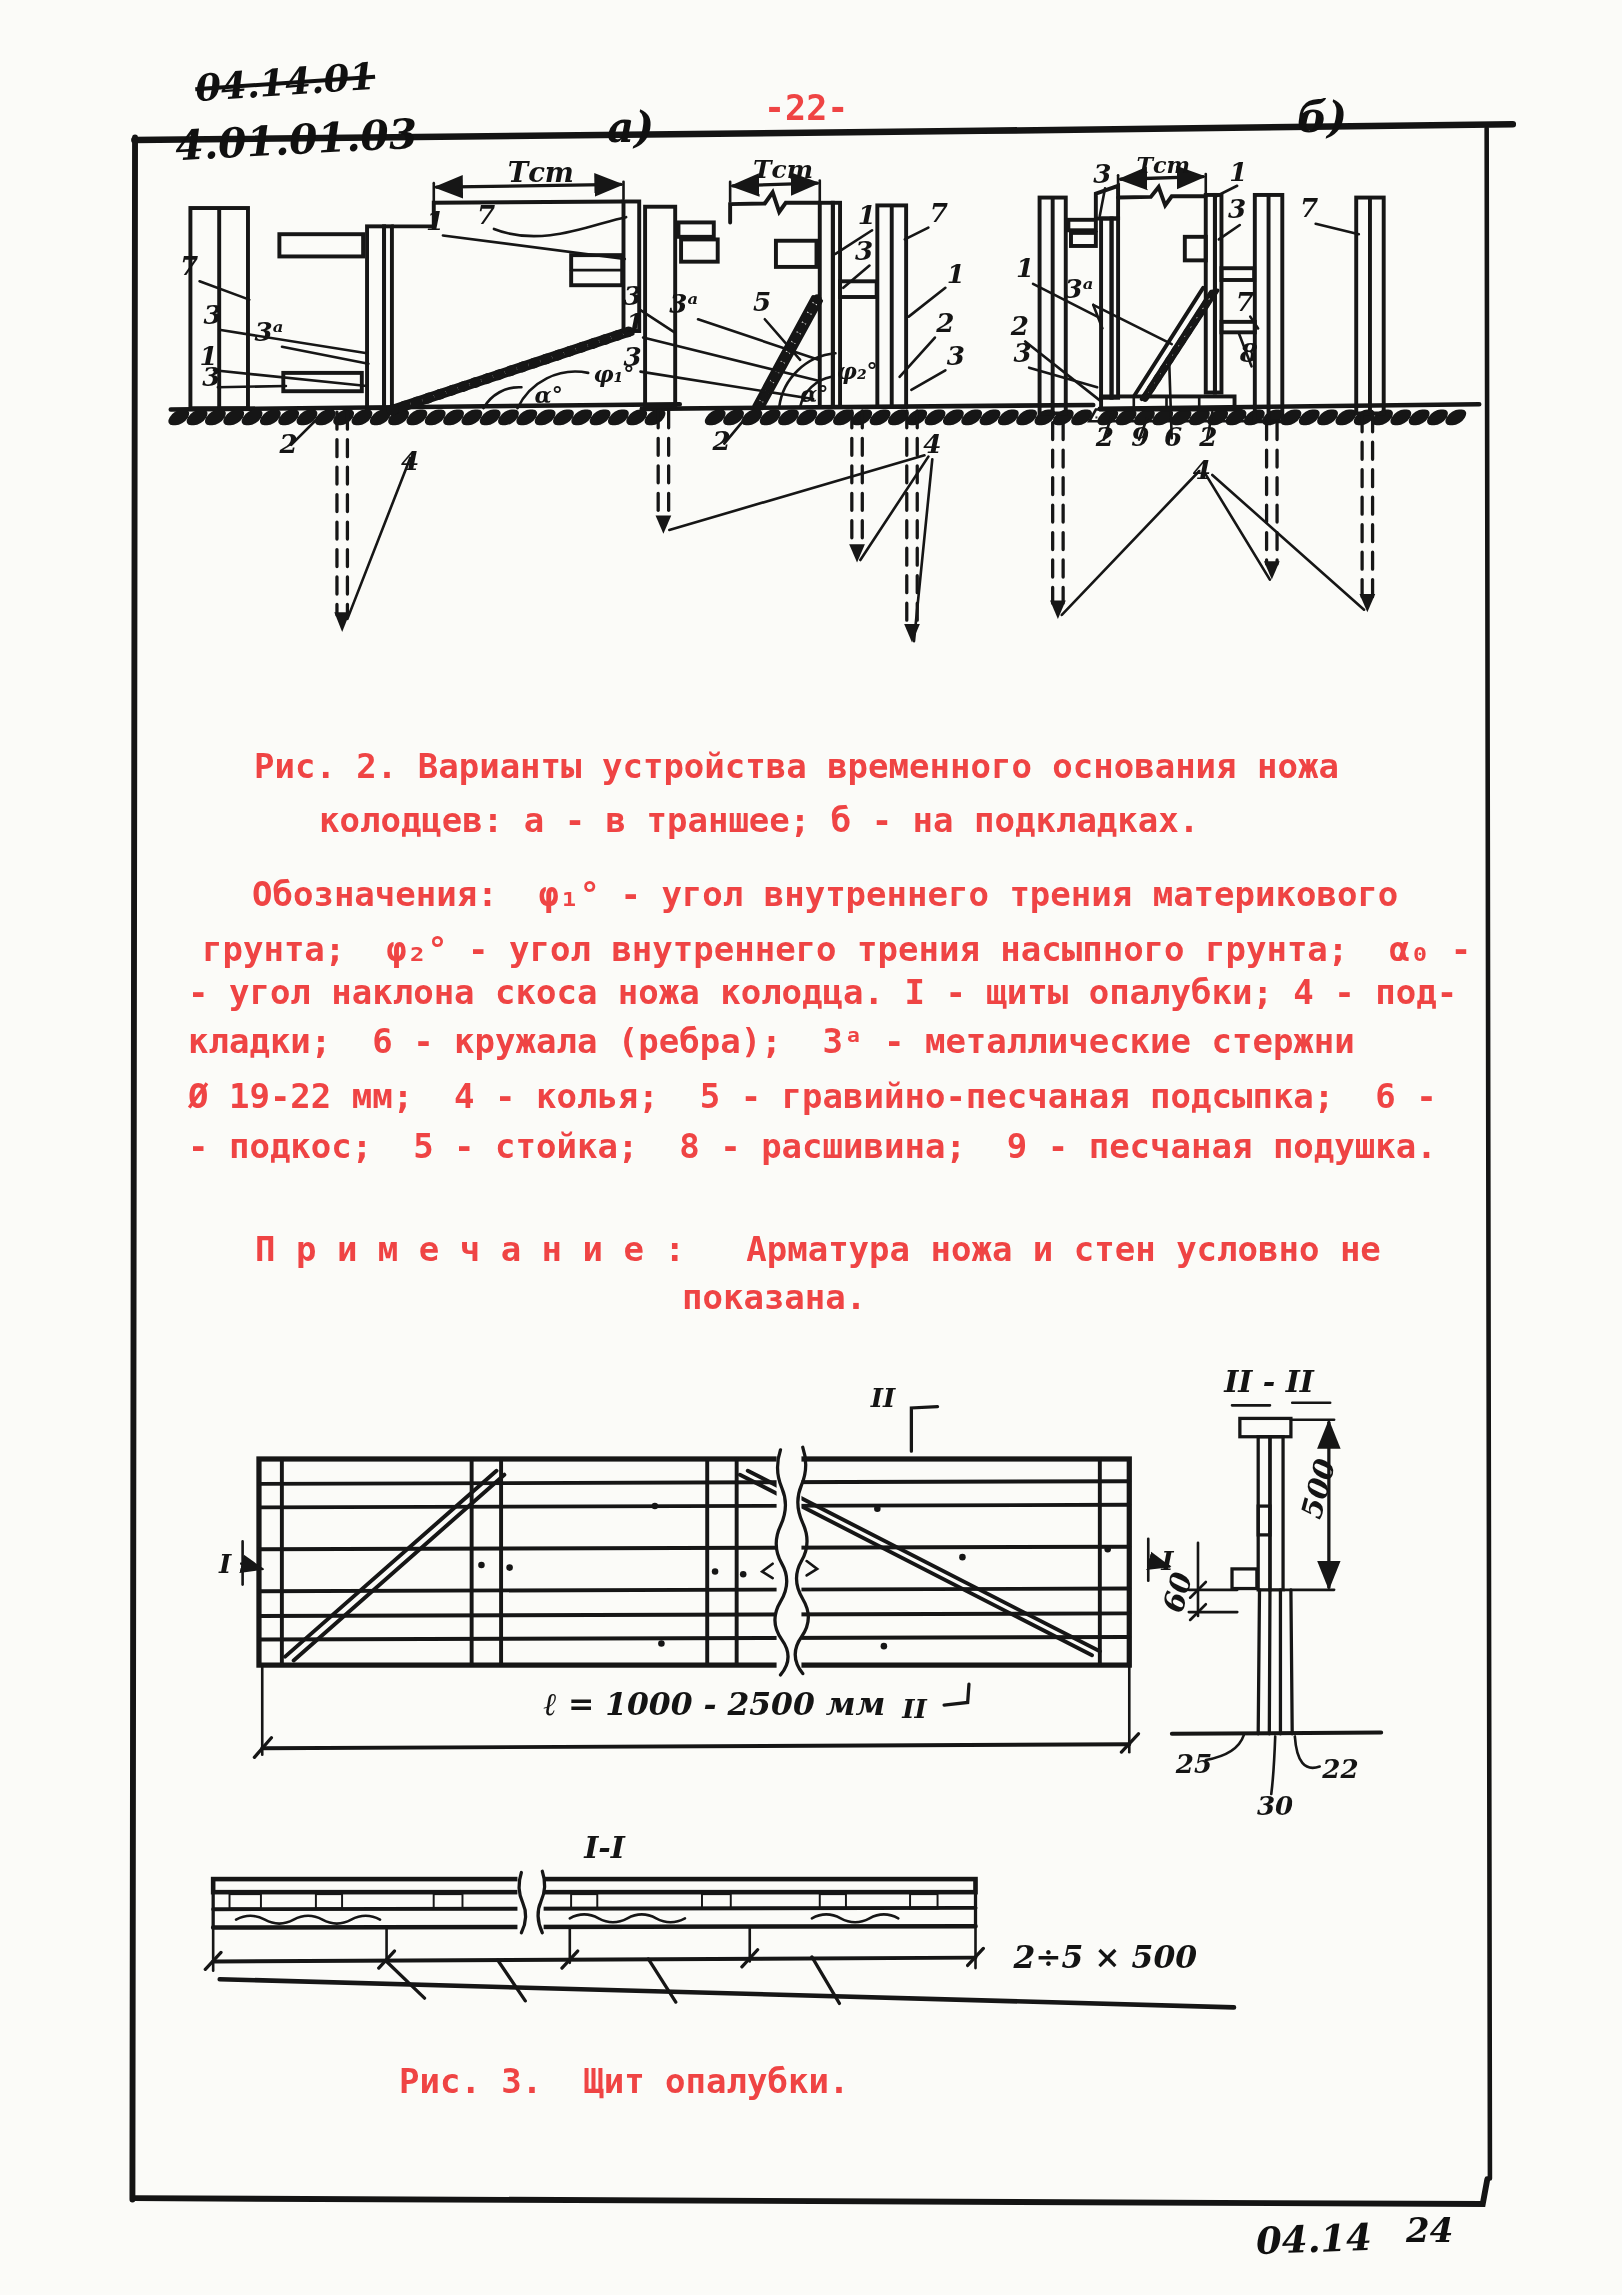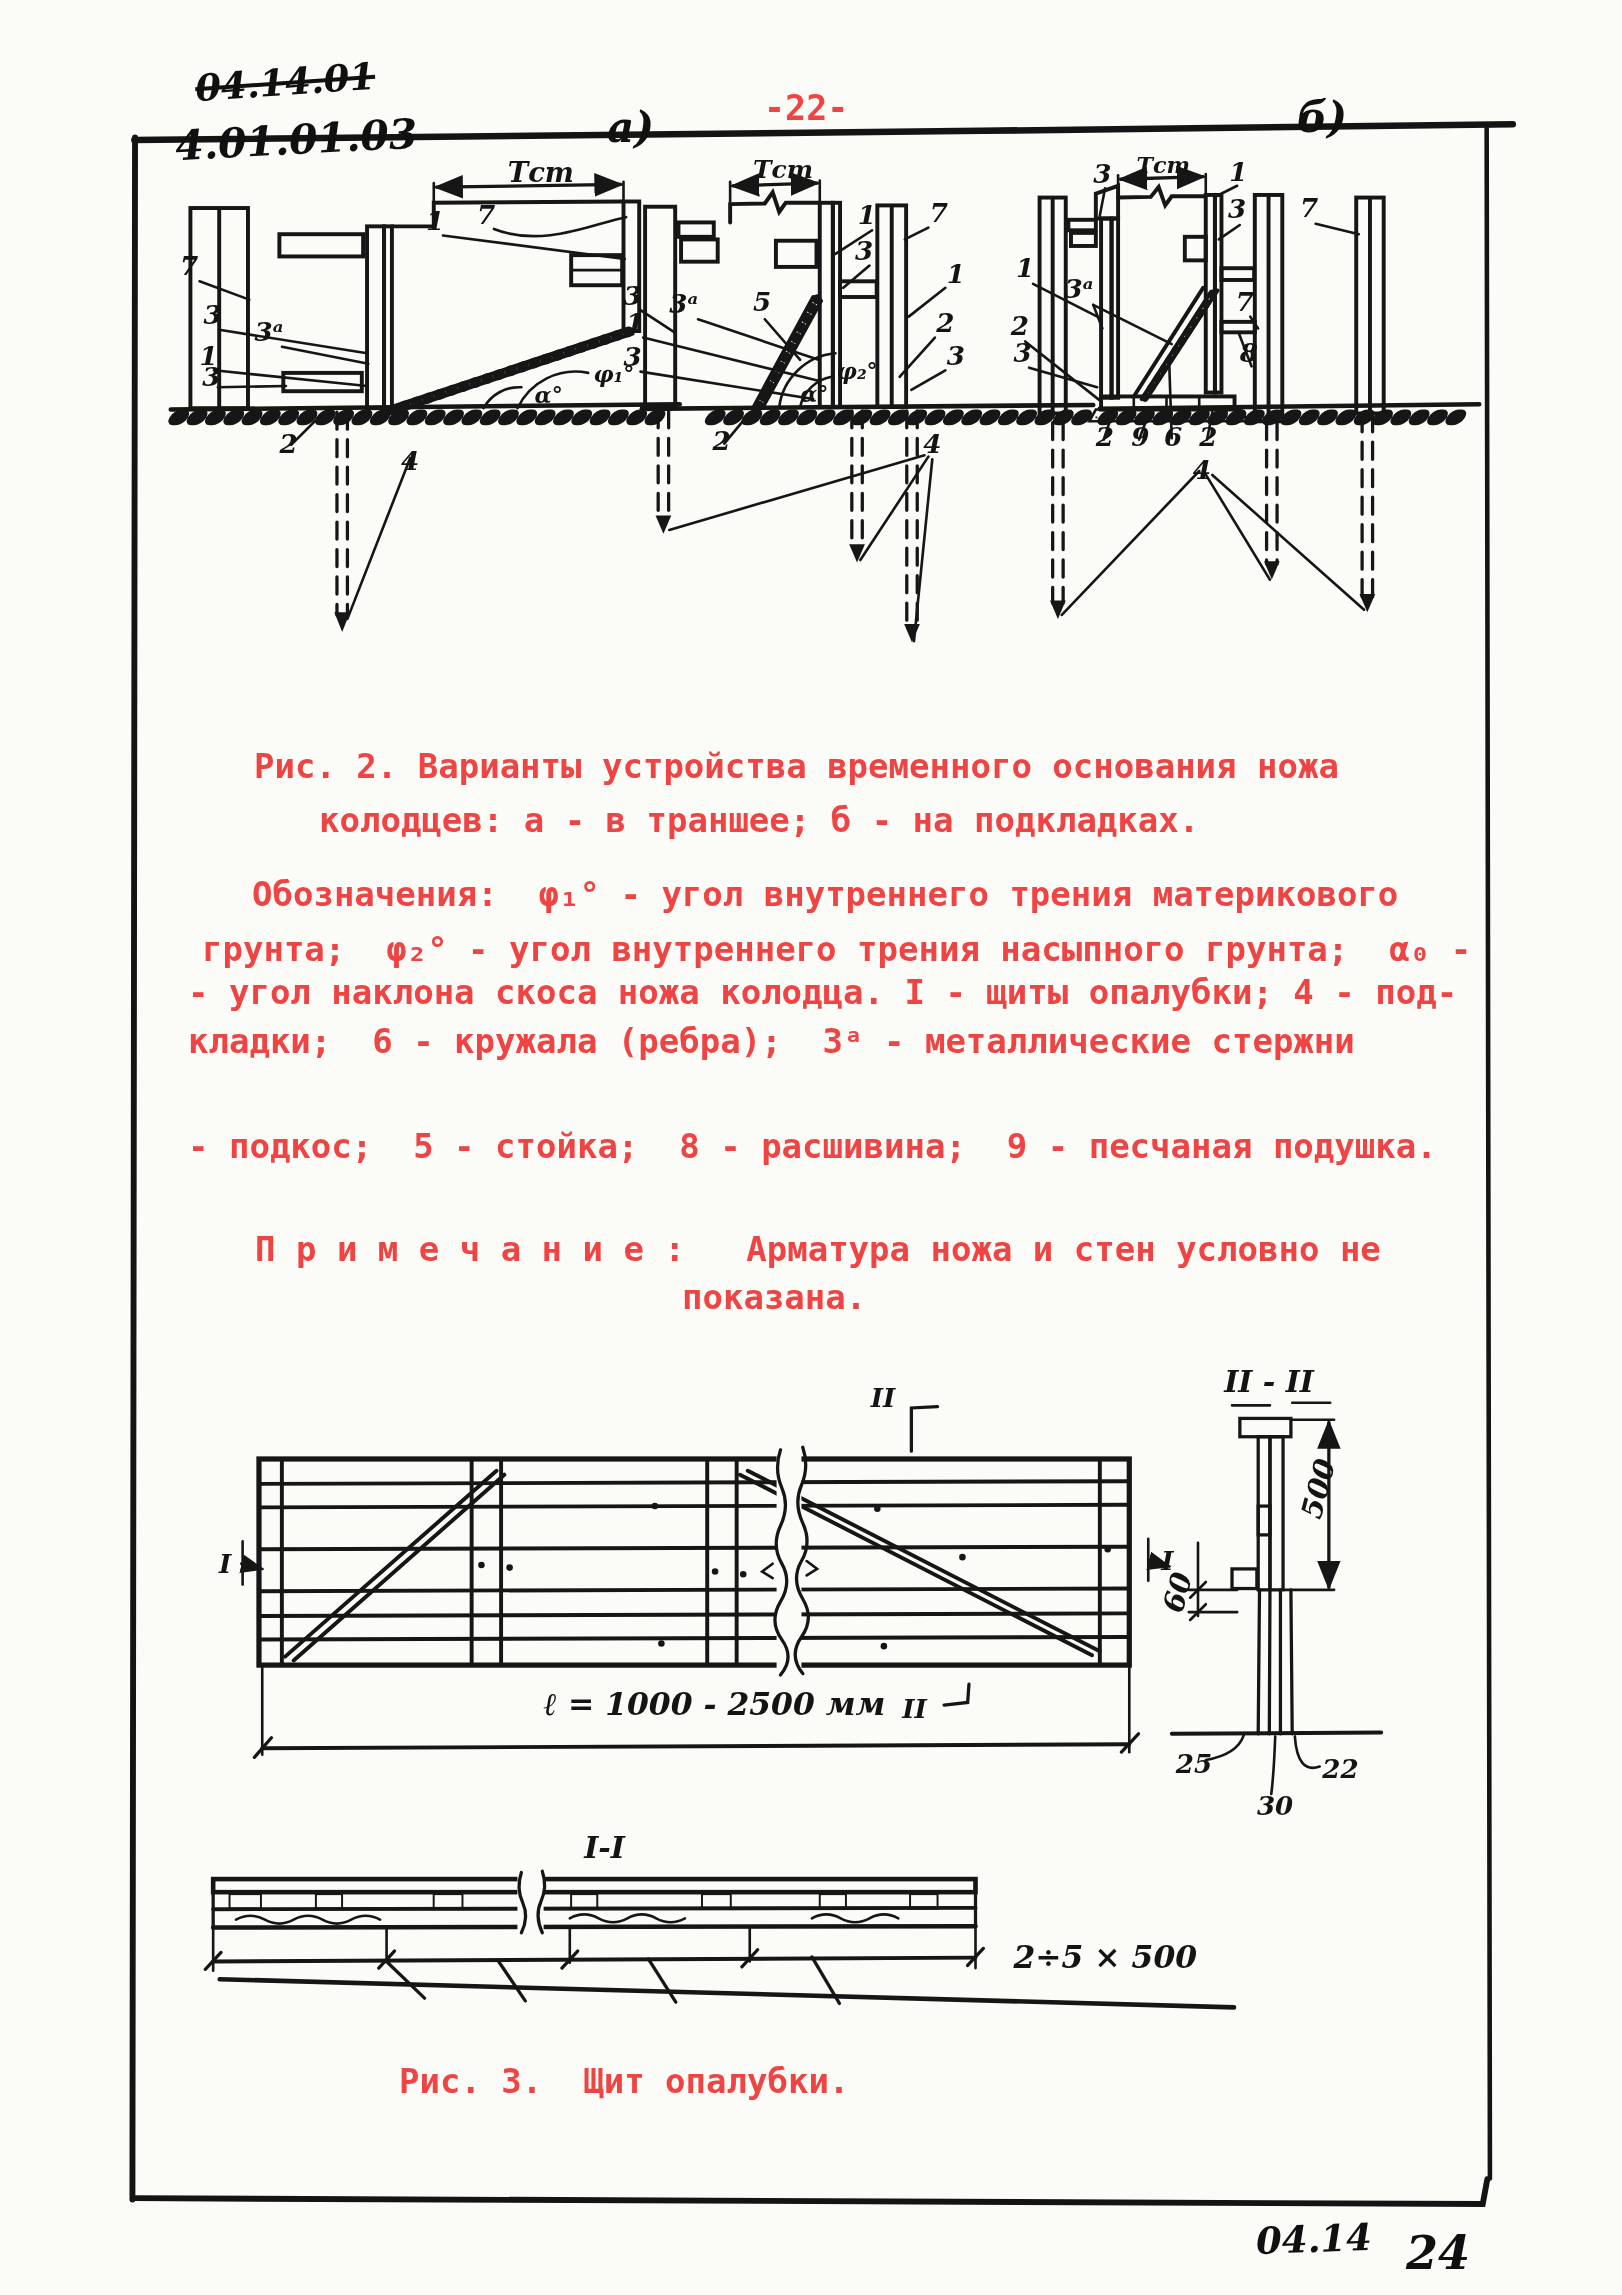--- a/index.html
+++ b/index.html
@@ -255,20 +255,21 @@
     <text x="1506" y="24" style="font-size:34px">Тст</text>
   </svg>
 
   <div class="abs typed" style="left:254px;top:746px;">Рис. 2. Варианты устройства временного основания ножа</div>
   <div class="abs typed" style="left:319px;top:800px;text-align:center;">колодцев: а - в траншее; б - на подкладках.</div>
 
   <div class="abs typed" style="left:252px;top:874px;">Обозначения:  φ₁° - угол внутреннего трения материкового</div>
   <div class="abs typed" style="left:202px;top:929px;">грунта;  φ₂° - угол внутреннего трения насыпного грунта;  α₀ -</div>
   <div class="abs typed" style="left:188px;top:972px;">- угол наклона скоса ножа колодца. I - щиты опалубки; 4 - под-</div>
   <div class="abs typed" style="left:188px;top:1021px;">кладки;  6 - кружала (ребра);  3ᵃ - металлические стержни</div>
+  <div class="abs typed" style="left:188px;top:1076px;">Ø 19-22 мм;  4 - колья;  5 - гравийно-песчаная подсыпка;  6 -</div>
   <div class="abs typed" style="left:188px;top:1126px;">- подкос;  5 - стойка;  8 - расшивина;  9 - песчаная подушка.</div>
 
   <div class="abs typed" style="left:255px;top:1229px;">П р и м е ч а н и е :   Арматура ножа и стен условно не</div>
   <div class="abs typed" style="left:682px;top:1277px;">показана.</div>
 
   <svg style="left:151px;top:1341px;" width="1348" height="766" viewBox="0 0 2060 1170">
     <defs>
       <pattern id="hz2" width="10" height="10" patternTransform="rotate(45)">
         <line x1="0" y1="0" x2="0" y2="10" stroke="#161616" stroke-width="3"></line>
       </pattern>
@@ -390,16 +391,16 @@
       <path d="M105,975 L1655,1018" stroke-width="7"></path>
       <path d="M360,948 L418,1004 M530,946 L572,1008 M760,944 L802,1010 M1010,941 L1052,1012" stroke-width="5"></path>
     </g>
     <text x="662" y="790" style="font-size:46px">I-I</text>
     <text x="1318" y="958" style="font-size:48px">2÷5 × 500</text>
   </svg>
 
   <div class="abs typed" style="left:399px;top:2061px;">Рис. 3.  Щит опалубки.</div>
 
   <div class="abs hand" style="left:1256px;top:2217px;font-size:37px;transform:rotate(-2deg);">04.14</div>
-  <div class="abs hand" style="left:1406px;top:2210px;font-size:46px;margin-top:16px;">24</div>
+  <div class="abs hand" style="left:1406px;top:2210px;font-size:34px;">24</div>
 
 </div>
 
 
 </body></html>

